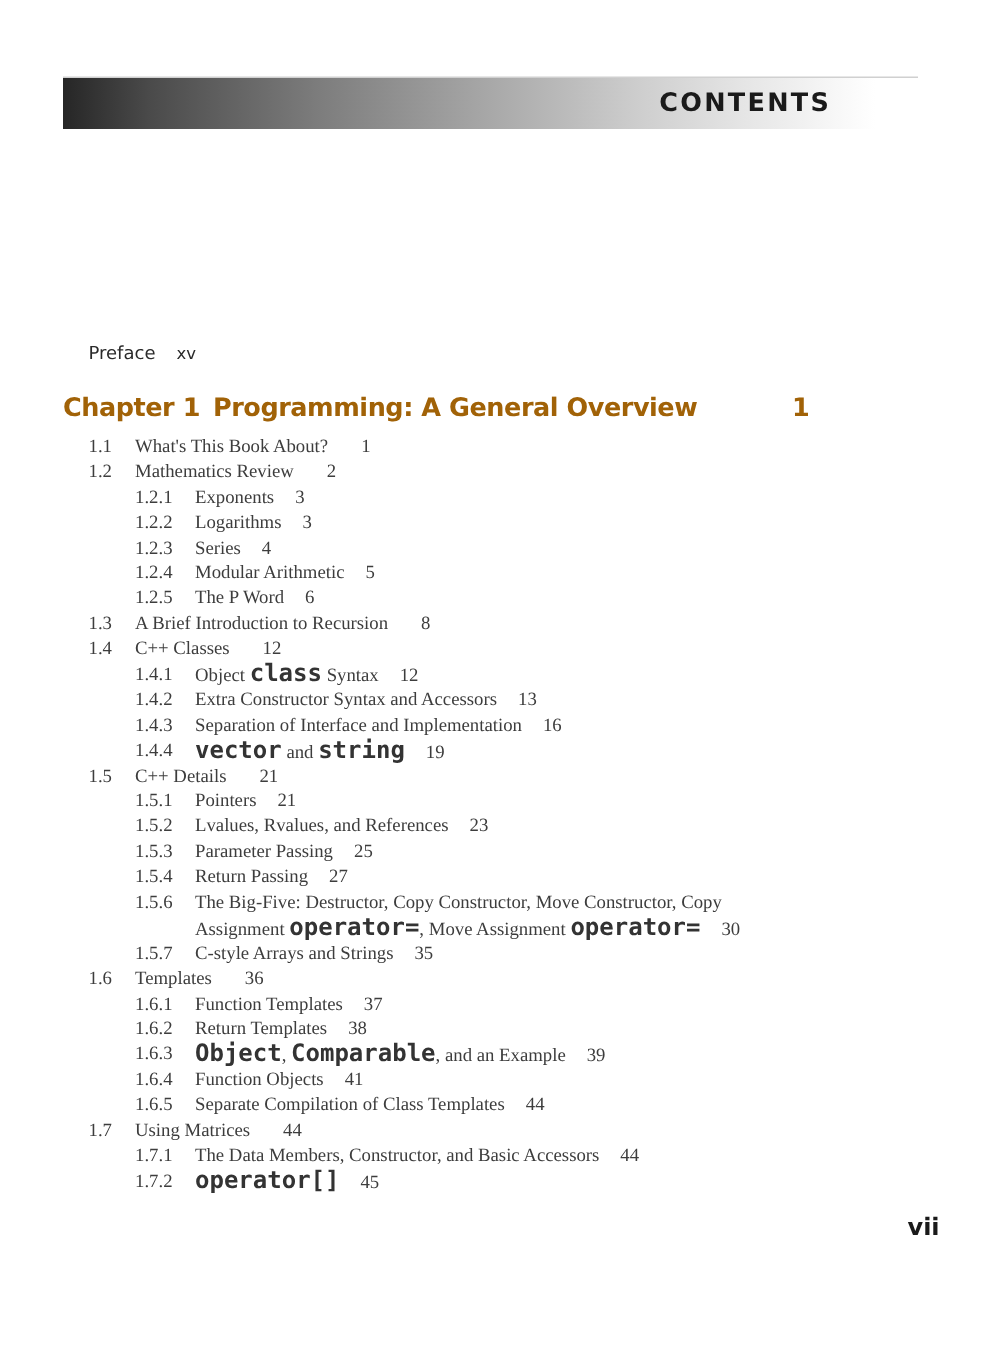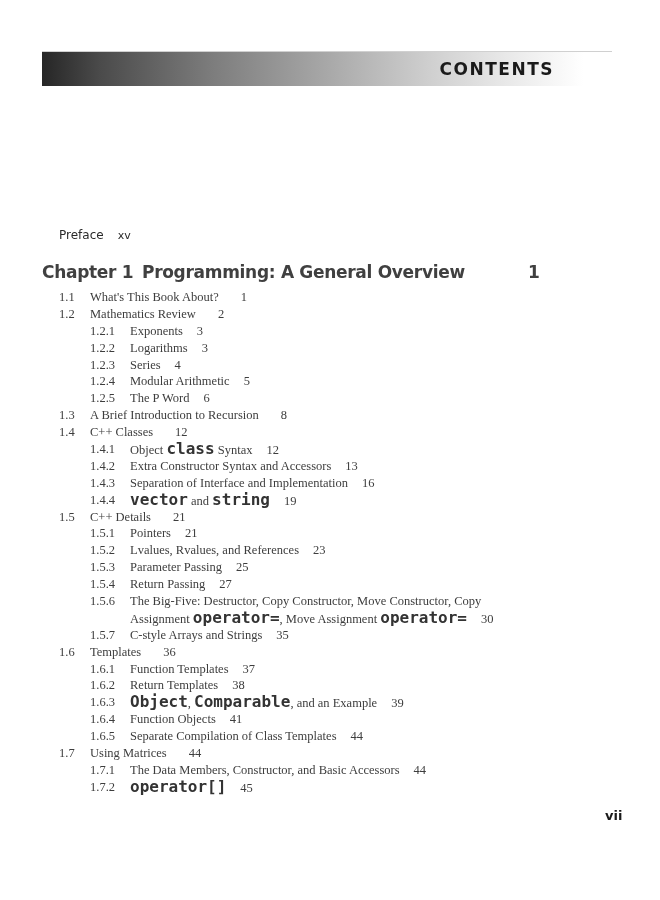--- a/index.html
+++ b/index.html
@@ -17,21 +17,21 @@
     font-family: "DejaVu Sans", sans-serif; font-weight: bold; font-size: 17px;
     letter-spacing: 1.5px; color: #1a1a1a; margin-left: 24px;
   }
   .preface {
     position: absolute; left: 59px; top: 228px;
     font-family: "DejaVu Sans", sans-serif; font-size: 12px; color: #2a2a2a;
   }
   .preface .pg { margin-left: 14px; font-size: 11px; }
   .chapter {
     position: absolute; left: 42px; top: 262px; width: 480px;
-    font-family: "DejaVu Sans", sans-serif; font-weight: bold; font-size: 17px; color: #404040;
+    font-family: "DejaVu Sans", sans-serif; font-weight: bold; font-size: 17px; color: #a16207;
     letter-spacing: -0.3px;
   }
   .chapter .num { display: inline-block; width: 100px; }
   .chapter .pg { position: absolute; left: 472px; top: 0; }
   .toc { position: absolute; left: 0; top: 289px; width: 660px; text-align: center; }
   .entry { position: relative; height: 16.9px; font-size: 12.5px; line-height: 16.9px; white-space: nowrap; color: #3d3d3d; }
   .entry .n { position: absolute; }
   .entry .t { position: absolute; }
   .lvl1 .n { left: 59px; }
   .lvl1 .t { left: 90px; }
@@ -39,21 +39,21 @@
   .lvl2 .t { left: 130px; }
   .pg { margin-left: 14px; }
   .lvl1 .t .pg { margin-left: 22px; }
   code {
     font-family: "DejaVu Sans Mono", monospace; font-size: 16px; font-weight: bold; color: #333;
   }
   .cont { position: relative; height: 16.9px; font-size: 12.5px; line-height: 16.9px; color: #3d3d3d; white-space: nowrap; }
   .cont .t { position: absolute; left: 130px; }
   .folio {
     position: absolute; left: 605px; top: 808px;
-    font-family: "DejaVu Sans", sans-serif; font-weight: bold; font-size: 13px; color: #1a1a1a;
+    font-family: "DejaVu Sans", sans-serif; font-weight: bold; font-size: 16px; color: #1a1a1a;
   }
 </style>
 </head>
 <body>
 
 <div class="banner">
   <span class="banner-title">CONTENTS</span>
 </div>
 
 <div class="preface">

